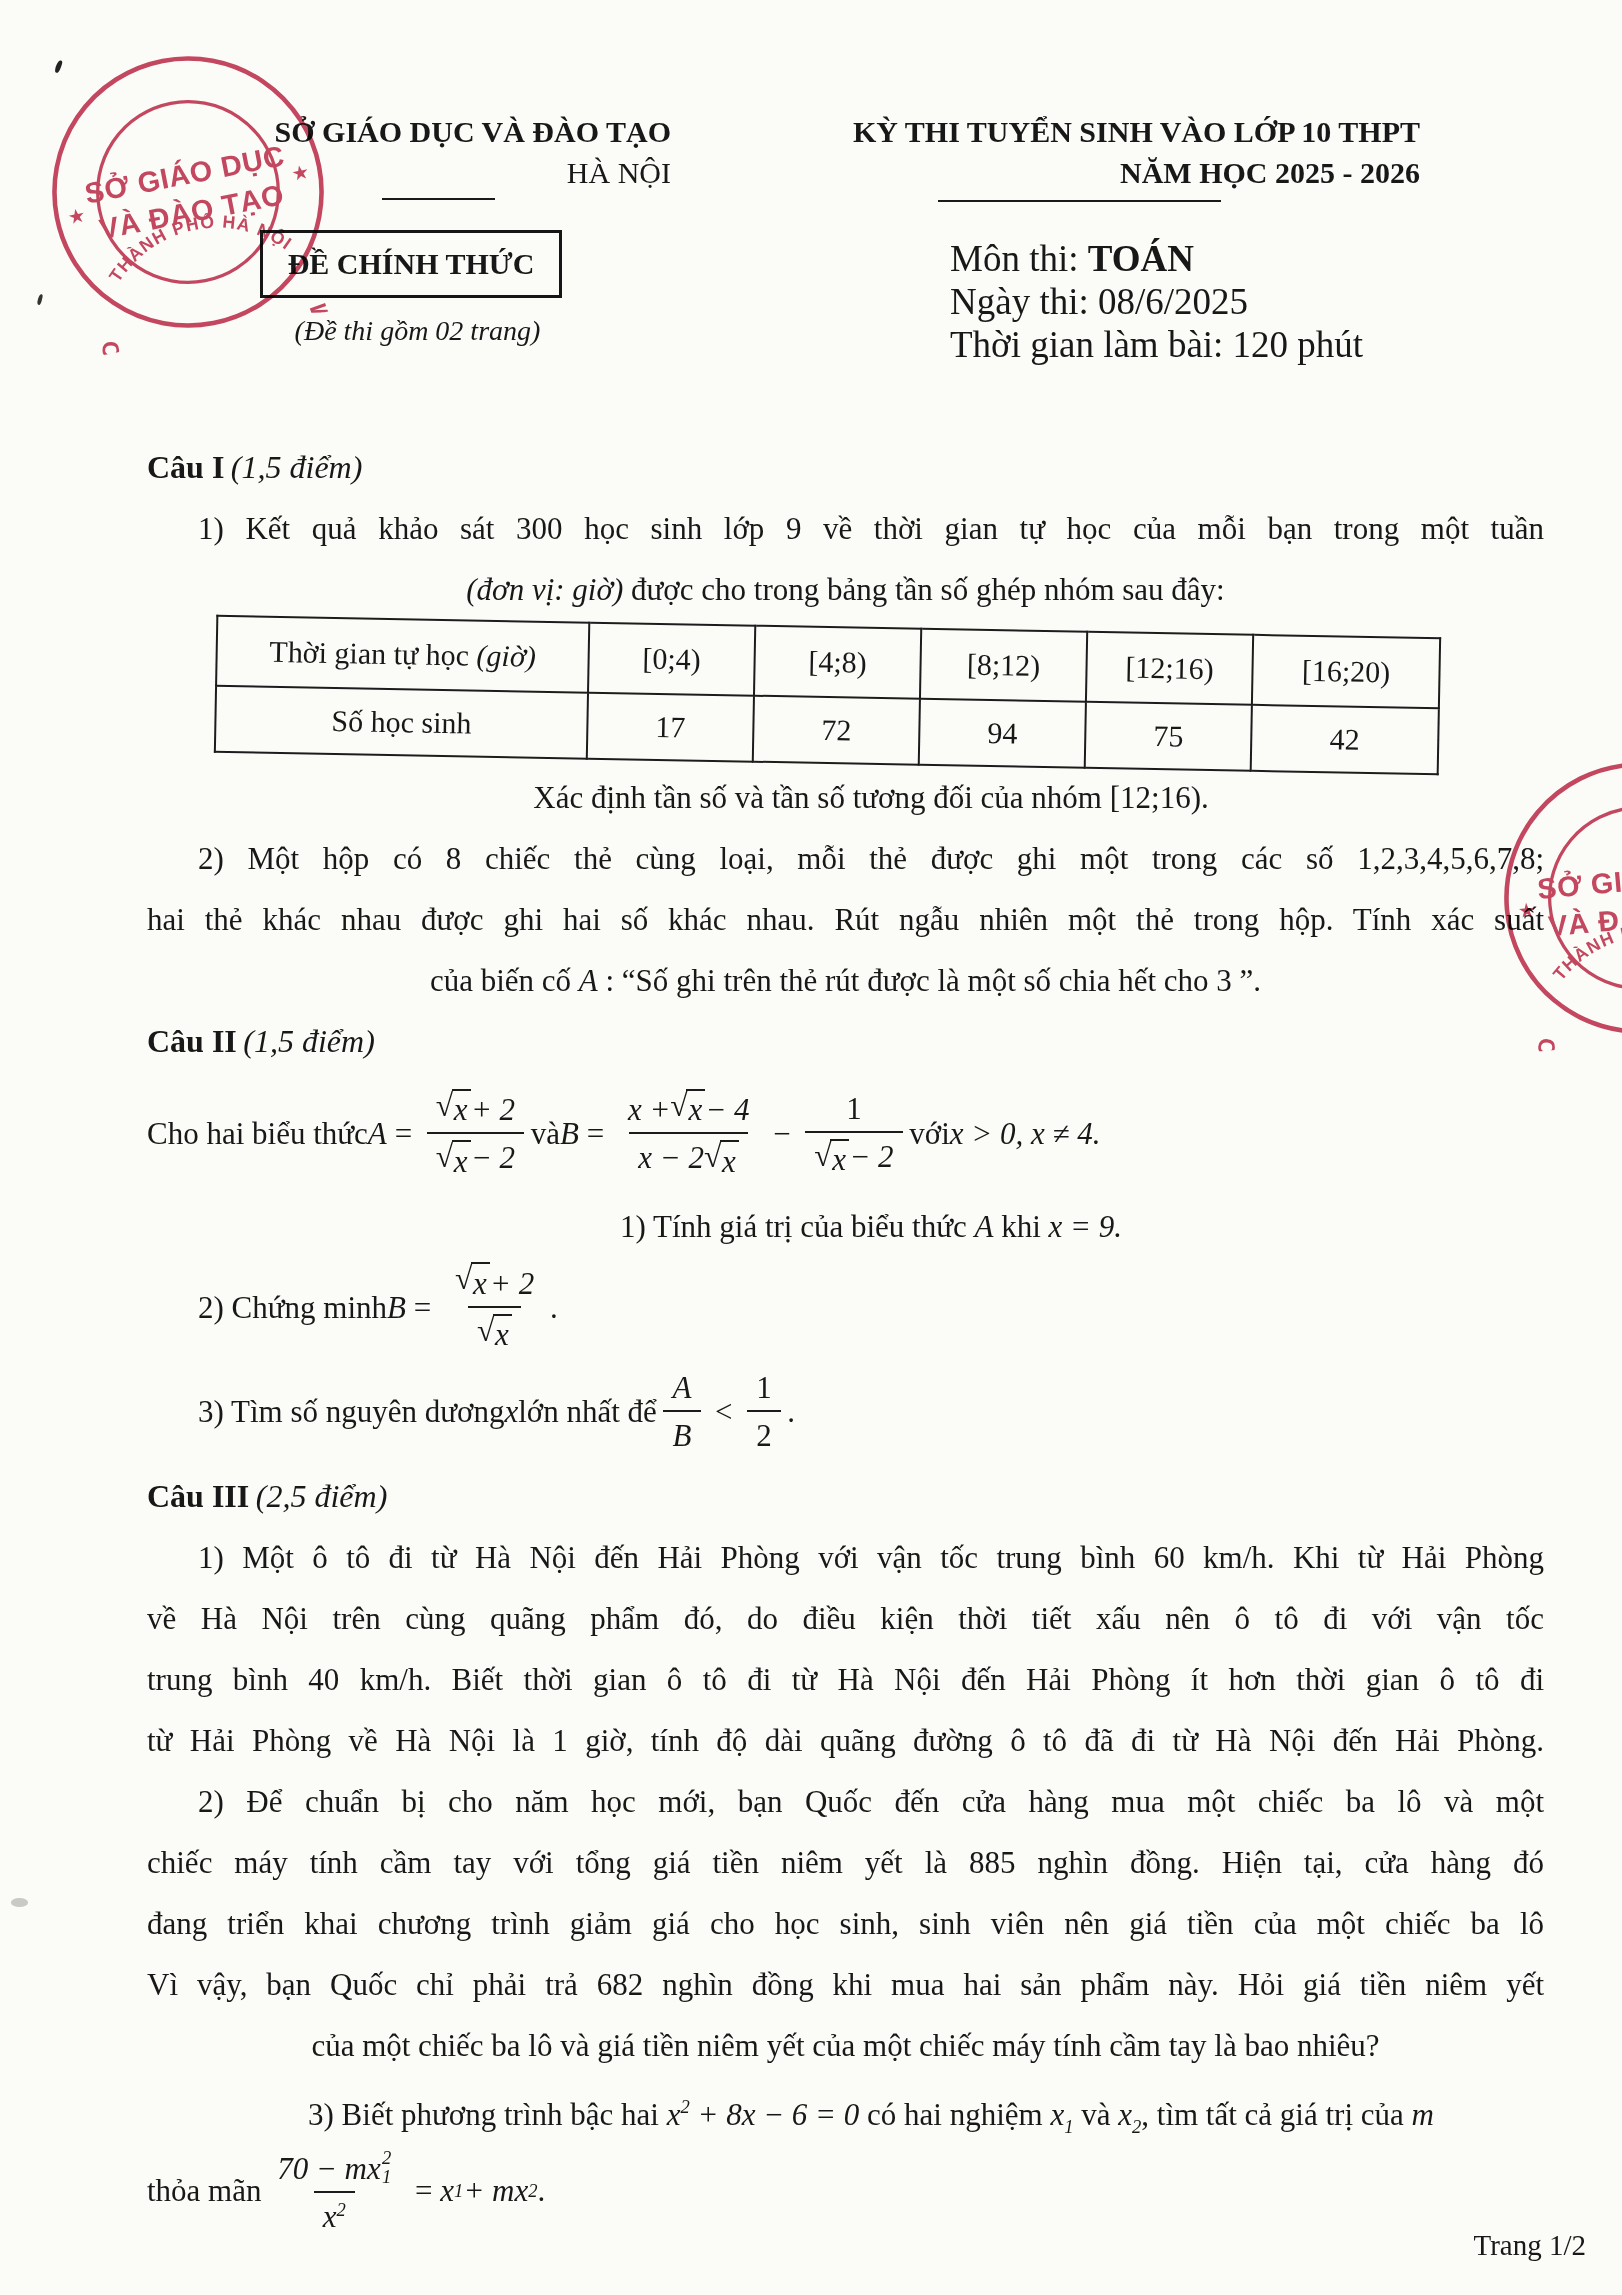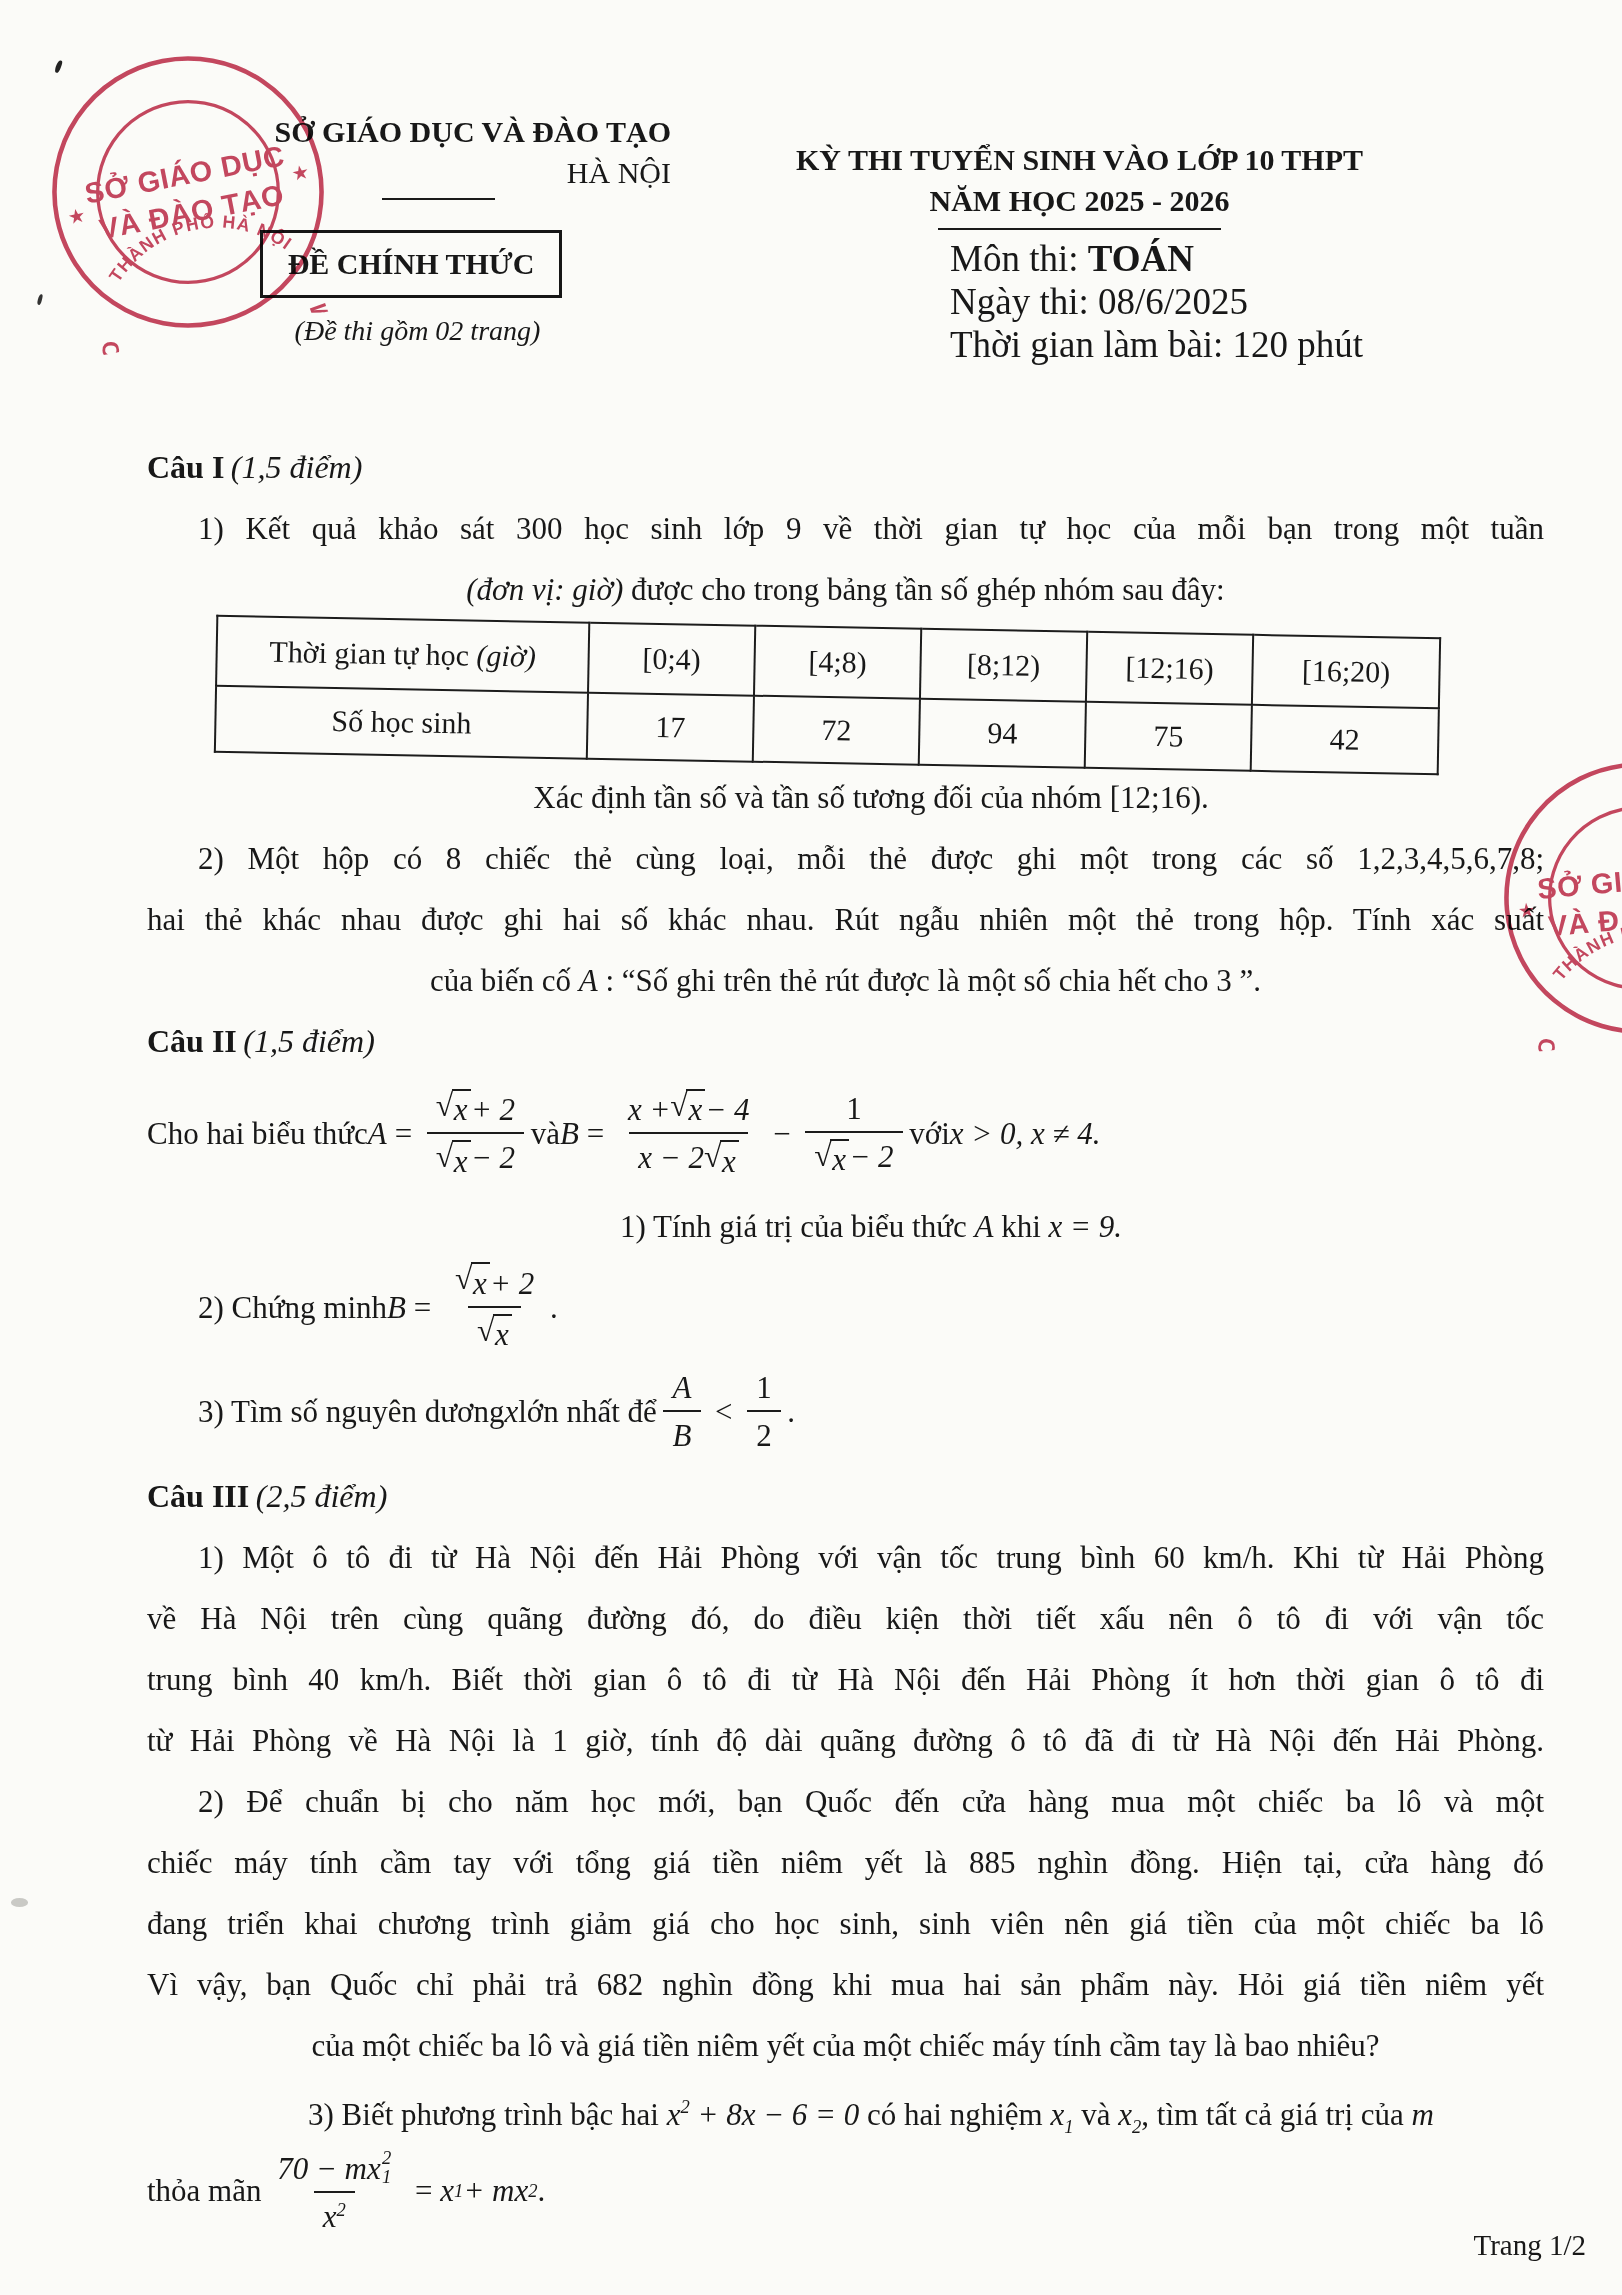--- a/index.html
+++ b/index.html
@@ -7,21 +7,21 @@
         font-family:"Liberation Serif","DejaVu Serif",serif;color:#181818;}
   
   .hdr-left{position:absolute;left:206px;top:111px;width:465px;text-align:right;z-index:1;}
   .hdr-left .l1{font-weight:bold;font-size:30px;line-height:41px;}
   .hdr-left .l2{font-weight:normal;font-size:30px;line-height:41px;}
   .rule-left{width:113px;border-top:2.6px solid #1a1a1a;margin:5.2px auto 0;}
   .official-box{position:absolute;left:260px;top:230px;width:296px;height:62px;border:3.3px solid #161616;
         display:flex;align-items:center;justify-content:center;font-weight:bold;font-size:30px;z-index:1;}
   .pages-note{position:absolute;left:254px;top:315px;width:327px;text-align:center;
         font-style:italic;font-size:28px;z-index:1;}
-  .hdr-right{position:absolute;left:739px;top:111px;width:681px;text-align:center;z-index:1;margin-top:28px;}
+  .hdr-right{position:absolute;left:739px;top:111px;width:681px;text-align:right;z-index:1;}
   .hdr-right .l1,.hdr-right .l2{font-weight:bold;font-size:30px;line-height:41px;}
   .rule-right{width:283px;border-top:2.6px solid #1a1a1a;margin:6.5px auto 0;}
   .exam-meta{position:absolute;left:950px;top:237px;font-size:37px;line-height:43px;text-align:left;z-index:1;}
   .exam-meta b{font-weight:bold;}
   
   .content{position:absolute;left:147px;top:437px;width:1397px;z-index:1;}
   .ln{margin:0;height:61px;line-height:61px;font-size:31px;text-align:center;}
   .j{text-align:justify;text-align-last:justify;}
   .ind{text-indent:51px;}
   .qhead{height:61px;line-height:61px;font-size:32px;}
@@ -266,21 +266,21 @@
           </span>
       </span>
       <span>.</span>
     </div>
 
     <div class="qhead">
       <b>Câu III</b><i>(2,5 điểm)</i>
     </div>
 
     <p class="ln ind j"><span>1)  Một ô tô đi từ Hà Nội đến Hải Phòng với vận tốc trung bình 60 km/h. Khi từ Hải Phòng</span></p>
-    <p class="ln j"><span>về Hà Nội trên cùng quãng đường đó, do điều kiện thời tiết xấu nên ô tô đi với vận tốc</span></p>
+    <p class="ln j"><span>về Hà Nội trên cùng quãng phẩm đó, do điều kiện thời tiết xấu nên ô tô đi với vận tốc</span></p>
     <p class="ln j"><span>trung bình 40 km/h. Biết thời gian ô tô đi từ Hà Nội đến Hải Phòng ít hơn thời gian ô tô đi</span></p>
     <p class="ln j"><span>từ Hải Phòng về Hà Nội là 1 giờ, tính độ dài quãng đường ô tô đã đi từ Hà Nội đến Hải Phòng.</span></p>
 
     <p class="ln ind j"><span>2)  Để chuẩn bị cho năm học mới, bạn Quốc đến cửa hàng mua một chiếc ba lô và một</span></p>
     <p class="ln j"><span>chiếc máy tính cầm tay với tổng giá tiền niêm yết là 885 nghìn đồng. Hiện tại, cửa hàng đó</span></p>
     <p class="ln j"><span>đang triển khai chương trình giảm giá cho học sinh, sinh viên nên giá tiền của một chiếc ba lô</span></p>
     <p class="ln j"><span>Vì vậy, bạn Quốc chỉ phải trả 682 nghìn đồng khi mua hai sản phẩm này. Hỏi giá tiền niêm yết</span></p>
     <p class="ln"><span>của một chiếc ba lô và giá tiền niêm yết của một chiếc máy tính cầm tay là bao nhiêu?</span></p>
 
     <p class="ln ind">

